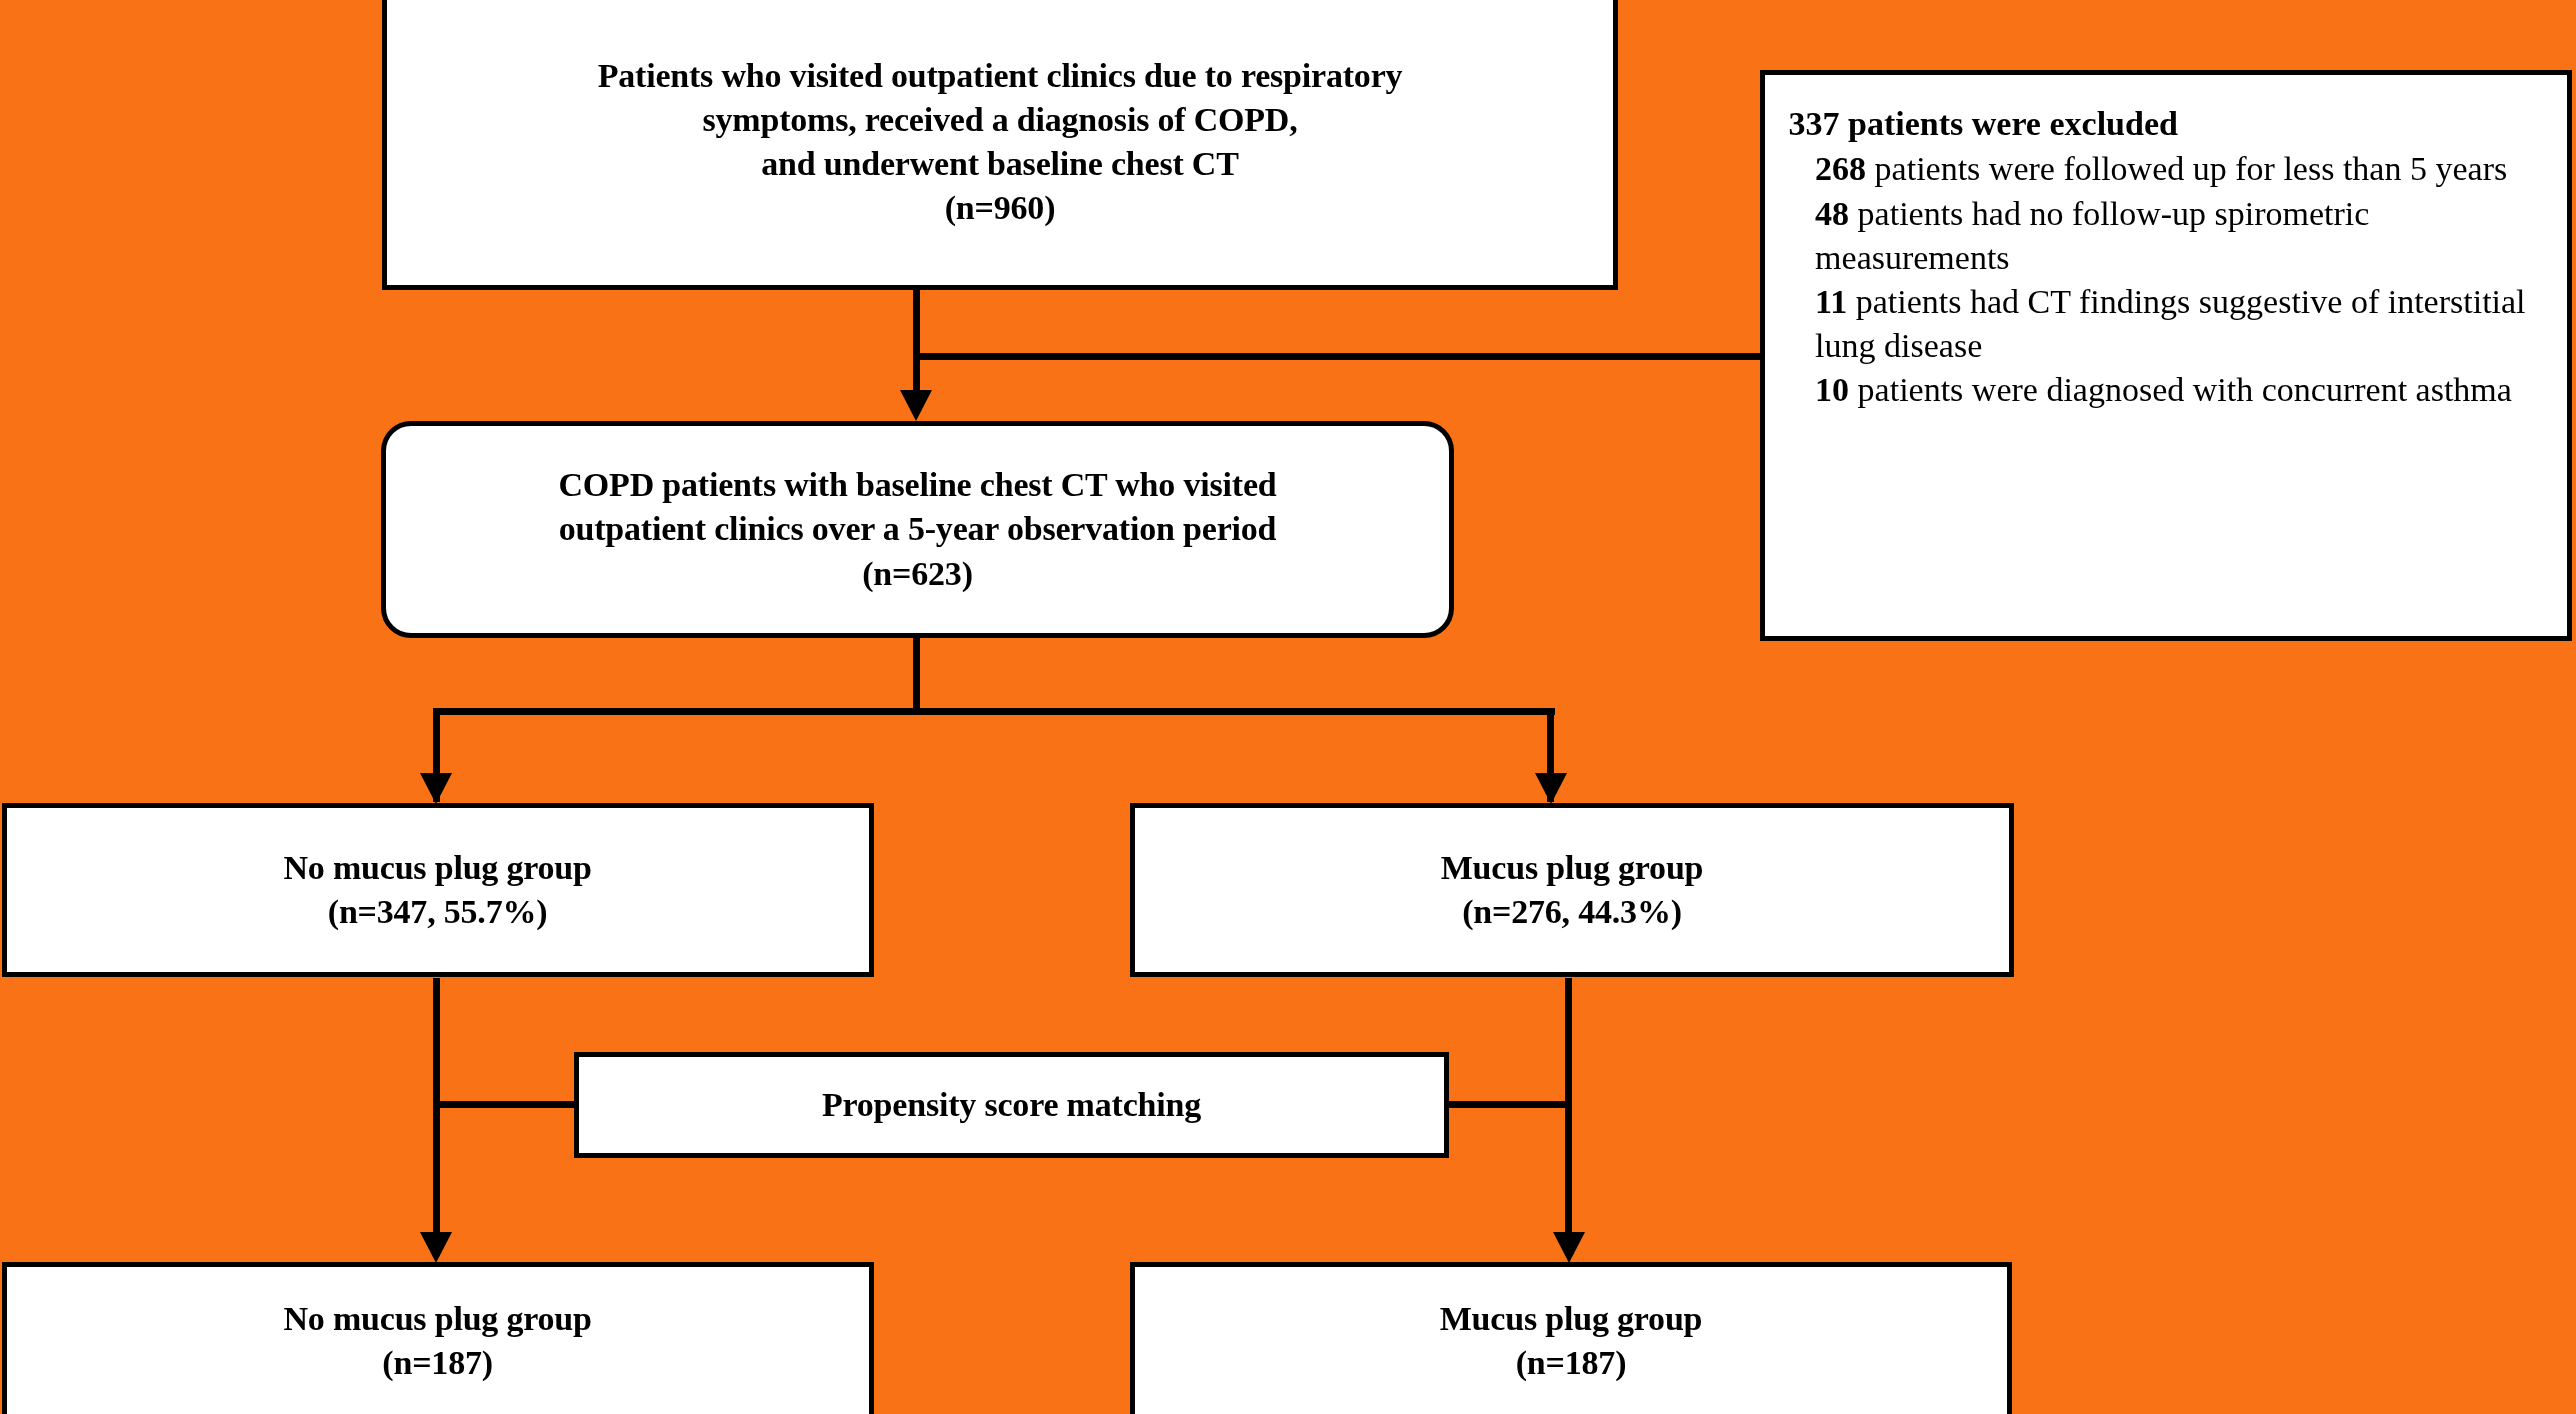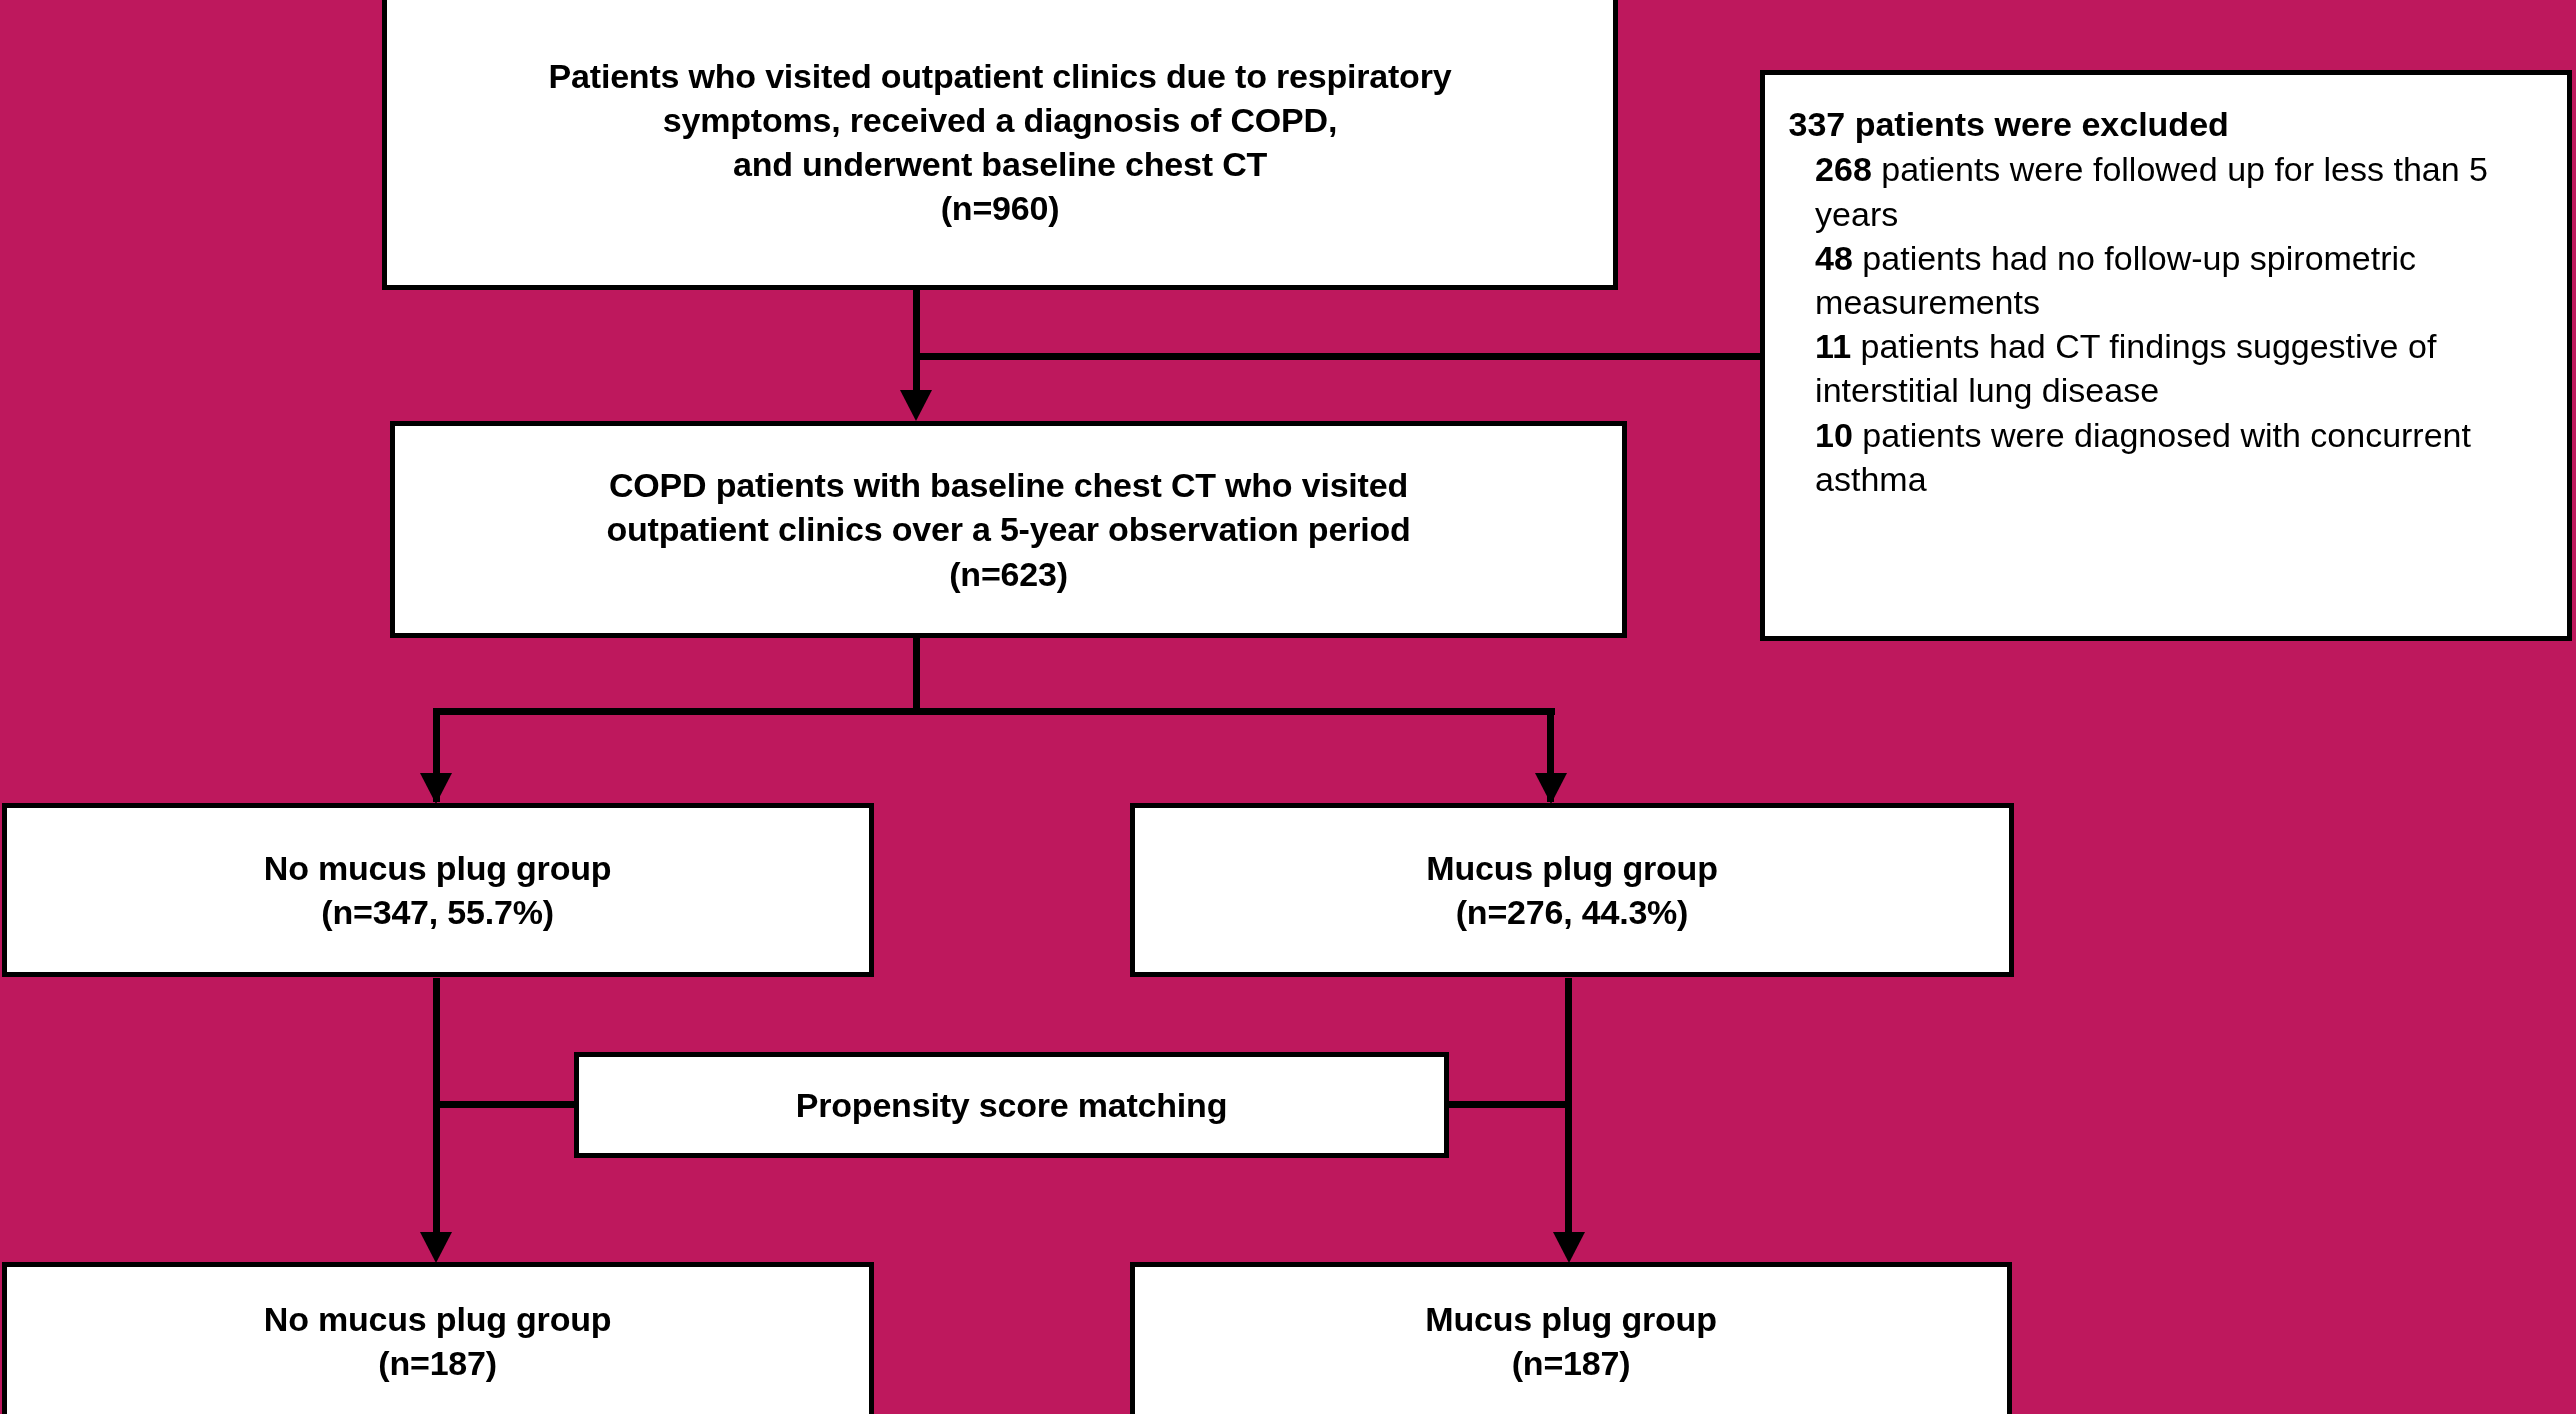--- a/index.html
+++ b/index.html
@@ -4,23 +4,23 @@
 <style>
   html, body {
     margin: 0;
     padding: 0;
     background: #ffffff;
   }
   #canvas {
     position: relative;
     width: 2576px;
     height: 1414px;
-    background: #be185d;
+    background: #f97316;
     overflow: hidden;
-    font-family: Liberation Sans, sans-serif;
+    font-family: Liberation Serif, serif;
     color: #000000;
   }
   .box {
     position: absolute;
     box-sizing: border-box;
     border: 5.5px solid #000000;
     background: #ffffff;
     display: flex;
     align-items: center;
     justify-content: center;
@@ -127,21 +127,21 @@
       </div>
       <div class="excl-item">
         <b>11</b><span> patients had CT findings suggestive of interstitial lung disease</span>
       </div>
       <div class="excl-item">
         <b>10</b><span> patients were diagnosed with concurrent asthma</span>
       </div>
     </div>
   </div>
 
-  <div class="box" style="left:390px; top:421px; width:1237px; height:217px;">
+  <div class="box" style="left:381px; top:421px; width:1073px; height:217px;border-radius:30px;">
     <div class="inner ttl">
       <div>COPD patients with baseline chest CT who visited</div>
       <div>outpatient clinics over a 5-year observation period</div>
       <div>(n=623)</div>
     </div>
   </div>
 
   <div class="box" style="left:1.6px; top:803px; width:872px; height:174px;">
     <div class="inner ttl">
       <div>No mucus plug group</div>

